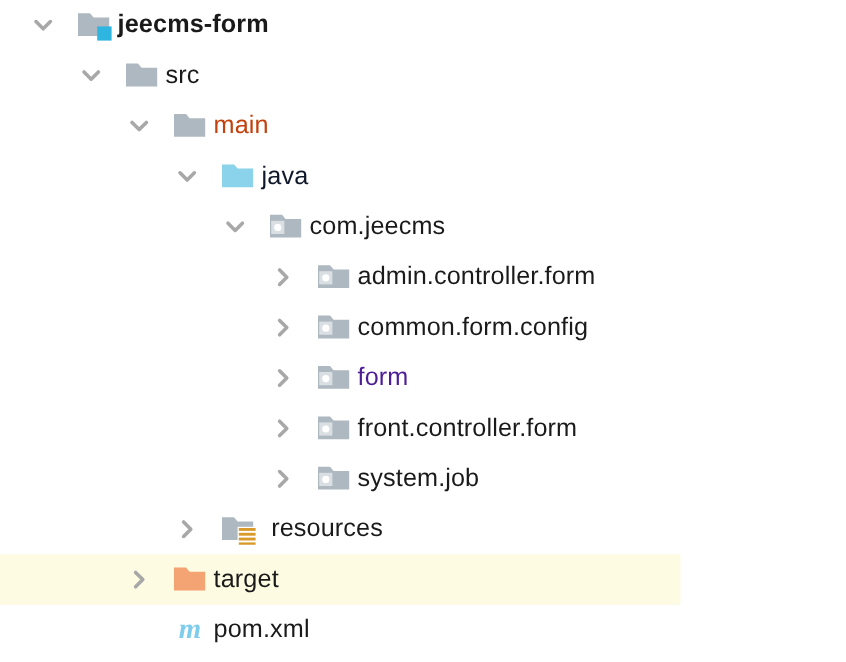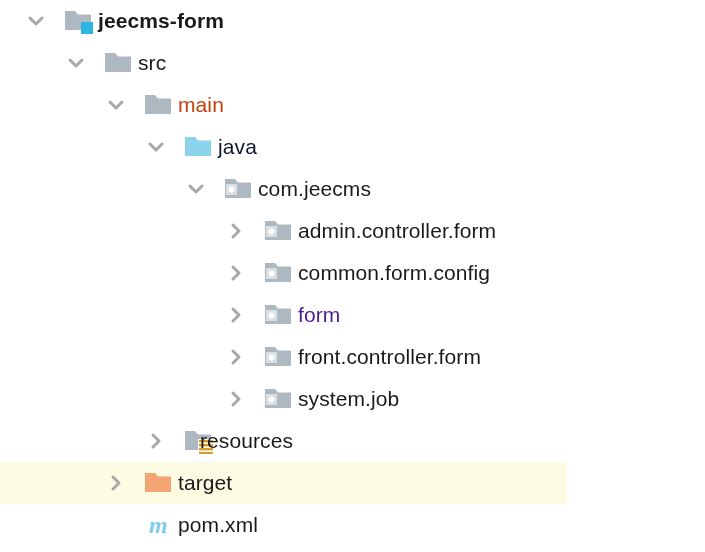--- a/index.html
+++ b/index.html
@@ -233,21 +233,21 @@
       <span class="icon" style="left: 185px;">
         <svg width="30" height="26" viewBox="0 0 30 26" xmlns="http://www.w3.org/2000/svg">
           <path d="M0 3 L10 3 L13 6.5 L26 6.5 L26 22 L0 22 Z" fill="#aeb8c0"></path>
           <rect x="13" y="11" width="16" height="15" fill="#ffffff"></rect>
           <rect x="14" y="12" width="14" height="2.4" fill="#d99a2b"></rect>
           <rect x="14" y="16" width="14" height="2.4" fill="#d99a2b"></rect>
           <rect x="14" y="20" width="14" height="2.4" fill="#d99a2b"></rect>
           <rect x="14" y="24" width="14" height="2.4" fill="#d99a2b"></rect>
         </svg>
       </span>
-      <span class="label" style="left: 200px; color: rgb(26, 26, 26);">resources</span>
+      <span class="label" style="left: 226px; color: rgb(26, 26, 26);">resources</span>
     </div>
     <div class="row highlight" style="top: 462px; padding-left: 17px;">
       <span class="twisty" style="left: 103px;">
         <svg width="20" height="20" viewBox="0 0 20 20" xmlns="http://www.w3.org/2000/svg">
           <path d="M7 4 L13 10 L7 16" fill="none" stroke="#a8a8a8" stroke-width="3" stroke-linecap="round" stroke-linejoin="round"></path>
         </svg>
       </span>
       <span class="icon" style="left: 145px;">
         <svg width="30" height="26" viewBox="0 0 30 26" xmlns="http://www.w3.org/2000/svg">
           <path d="M0 3 L10 3 L13 6.5 L26 6.5 L26 22 L0 22 Z" fill="#f4a373"></path>

